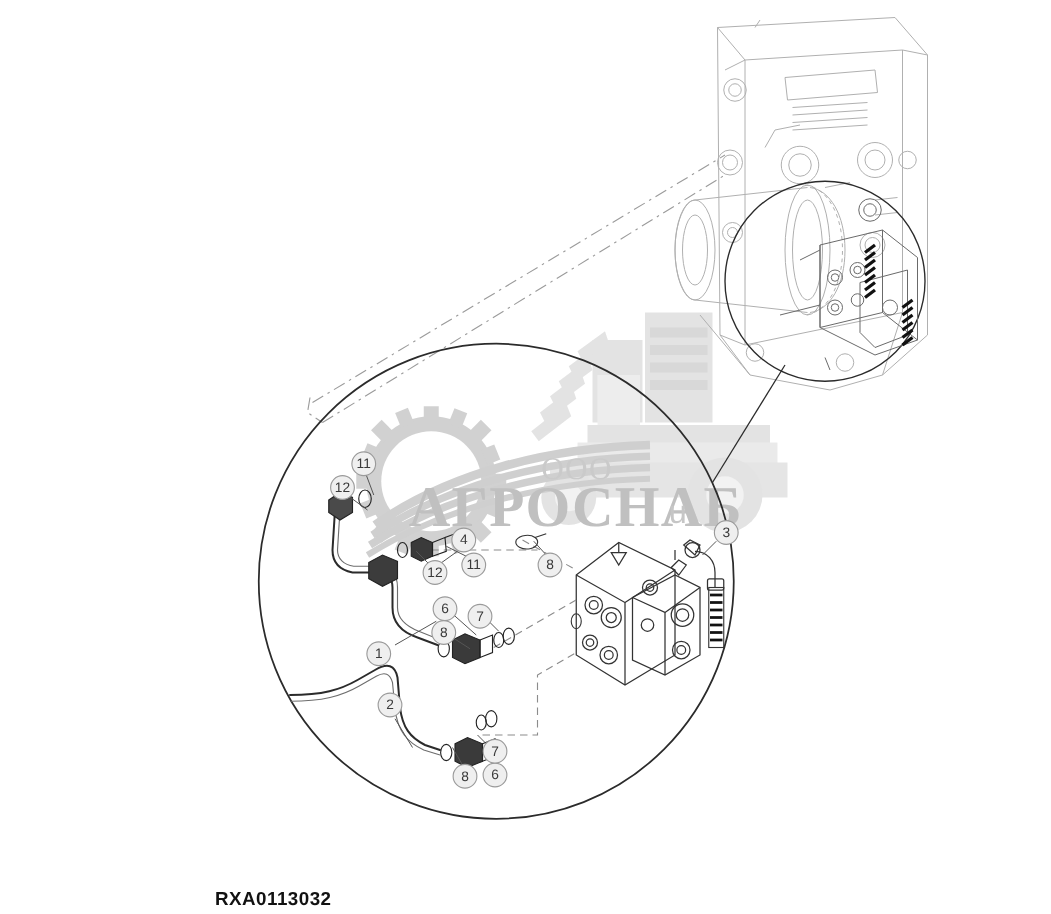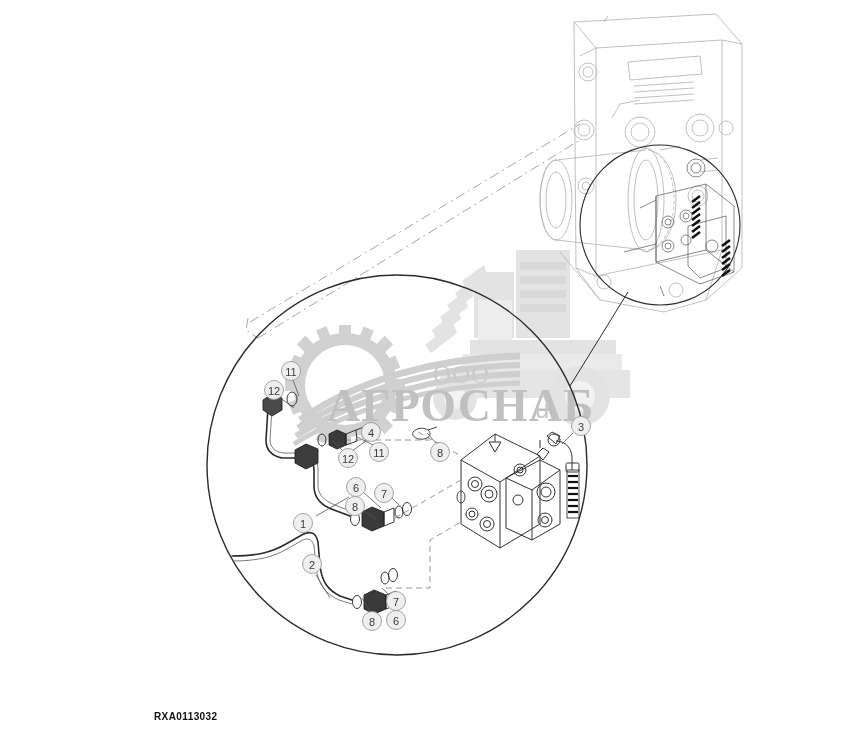--- a/index.html
+++ b/index.html
@@ -6,21 +6,21 @@
   html,body{margin:0;padding:0;background:#fff;}
   body{width:841px;height:731px;position:relative;overflow:hidden;
        font-family:"Liberation Sans",sans-serif;color:#1a1a1a;}
   #stage{position:absolute;left:0;top:0;width:841px;height:731px;}
   svg{position:absolute;left:0;top:0;width:841px;height:731px;overflow:visible;}
   #wm{z-index:2;}
   #art{z-index:3;}
   #callouts{z-index:4;}
   .cal-txt{font-family:"Liberation Sans",sans-serif;font-size:11px;fill:#3a3a3a;
            text-anchor:middle;dominant-baseline:central;font-weight:400;}
-  .partno{position:absolute;left:154px;top:711px;font-size:10px;
+  .partno{position:absolute;left:172px;top:711px;font-size:15px;
           letter-spacing:.4px;color:#111;font-weight:bold;text-align:right;}
 </style>
 </head>
 <body>
 
 <div id="stage">
 
   <svg id="wm" viewBox="0 0 841 731">
     <g opacity="0.95">
 

